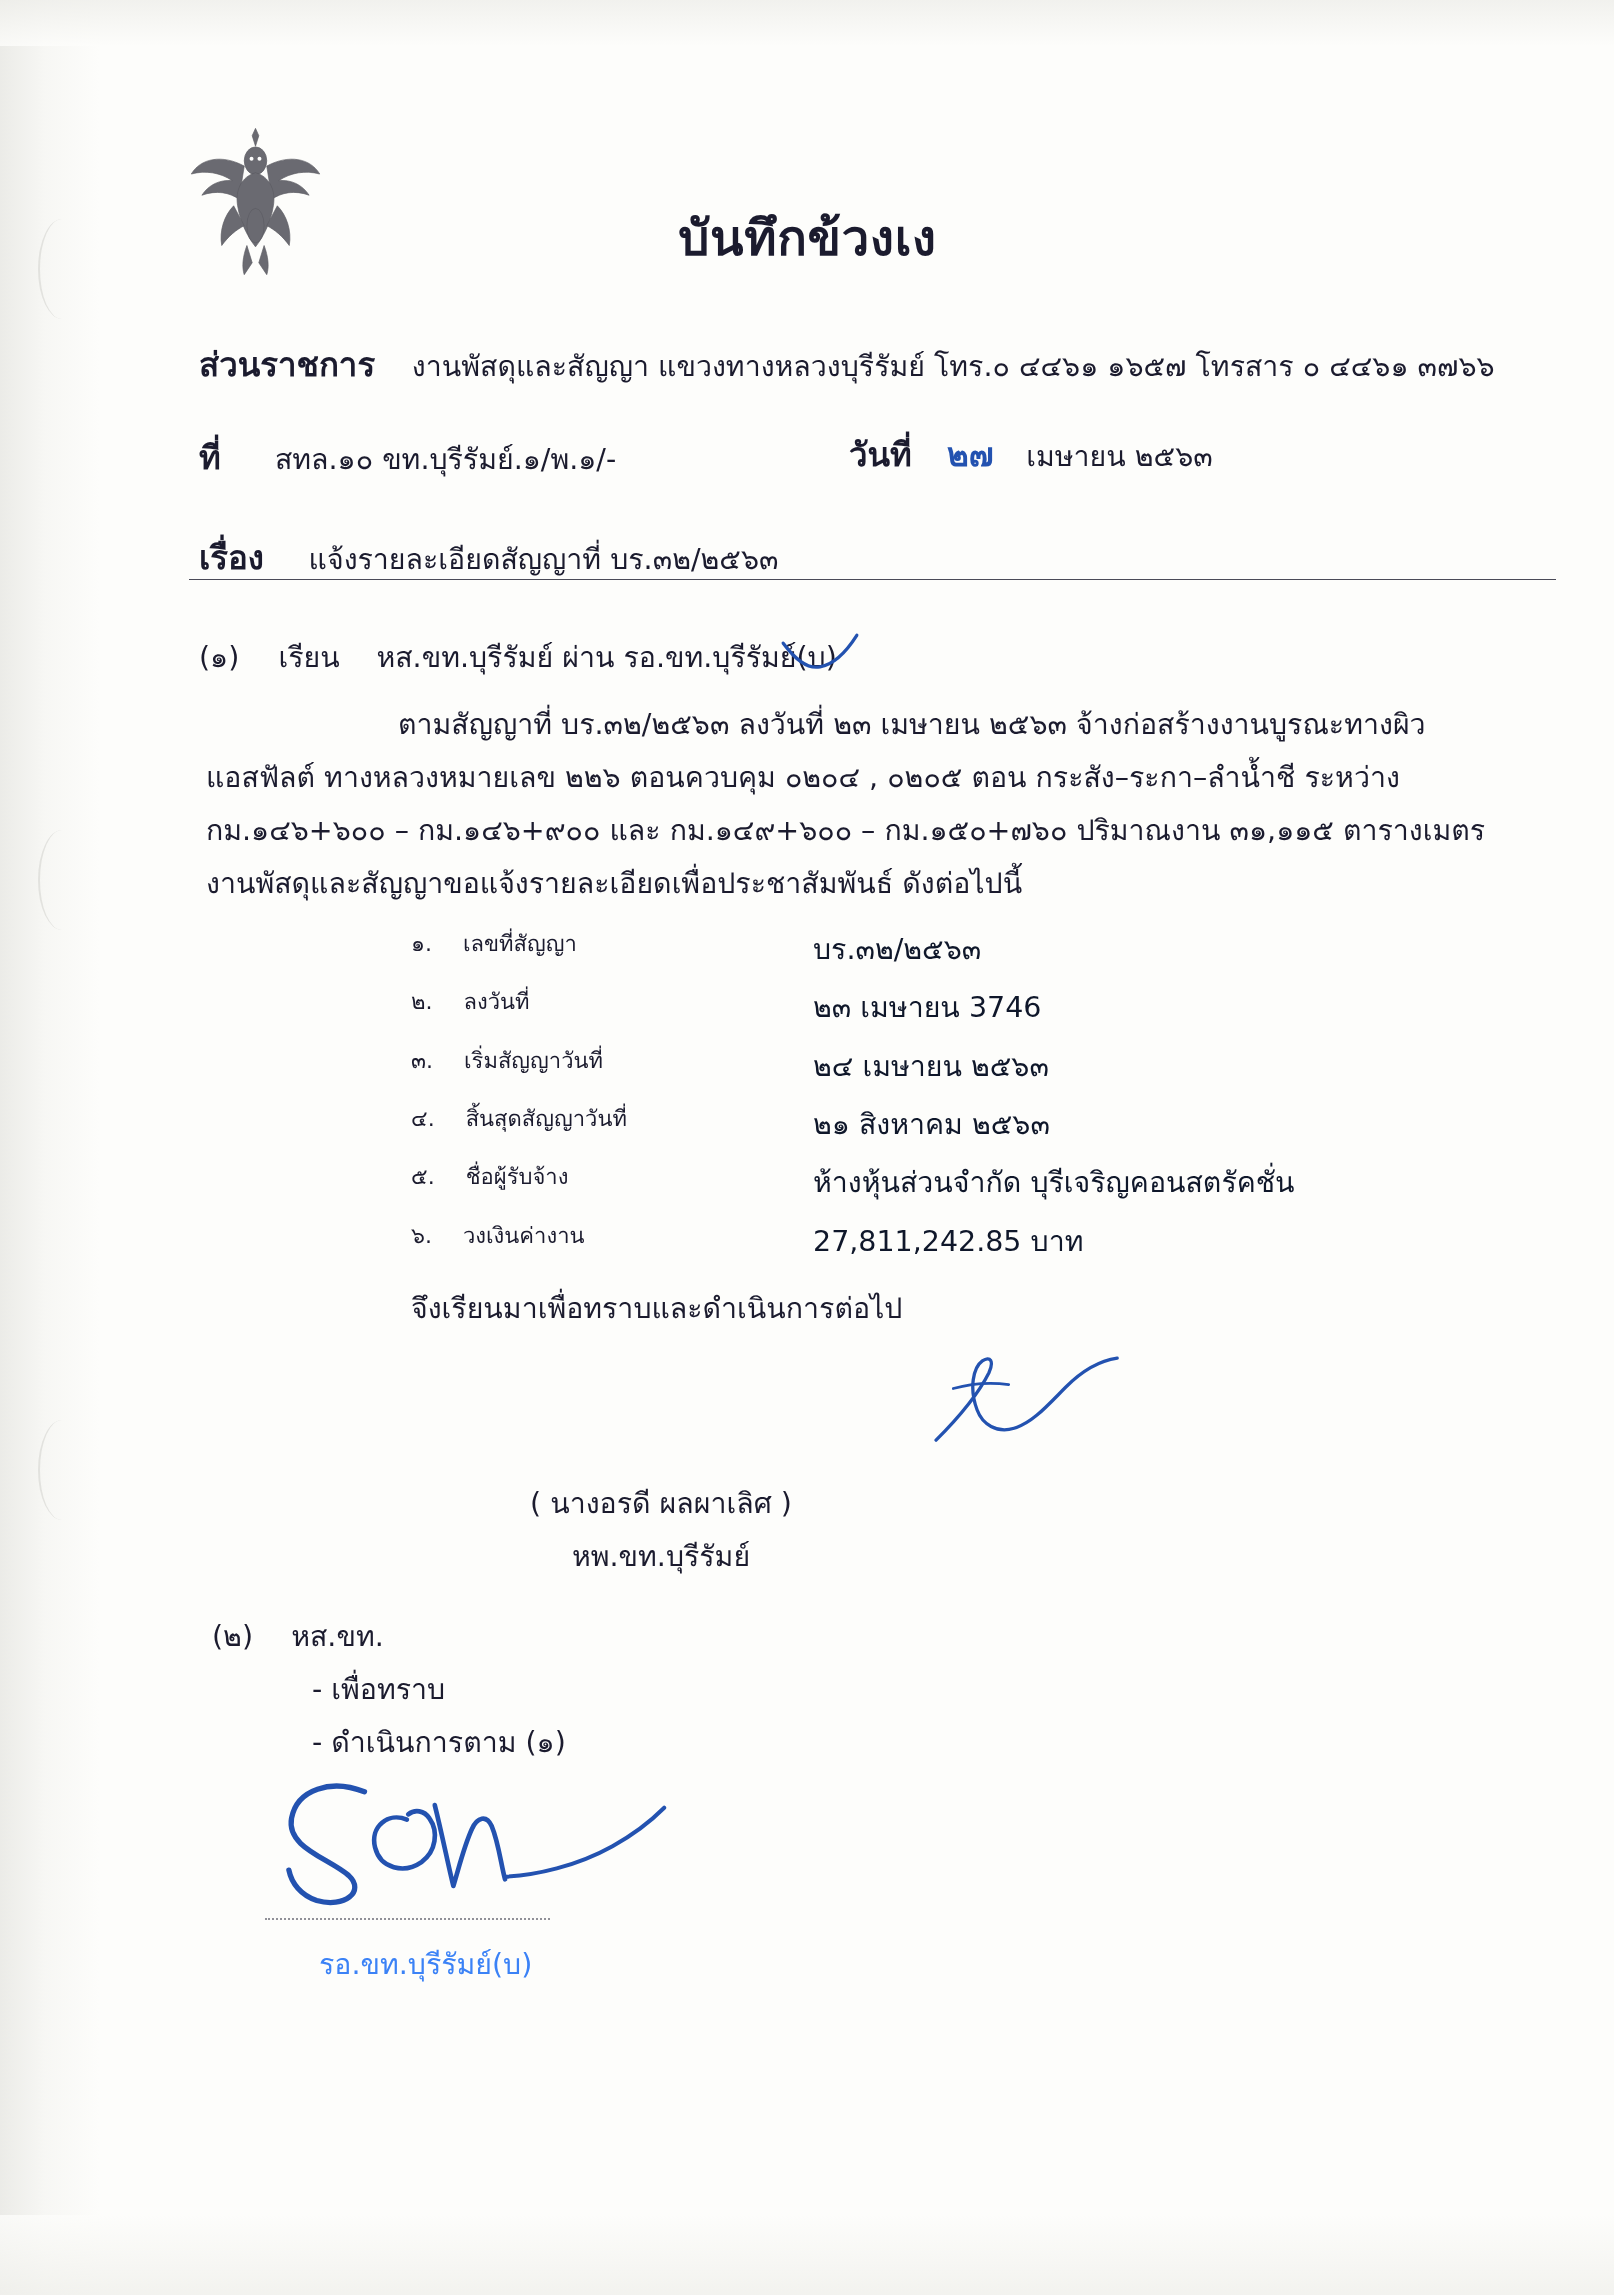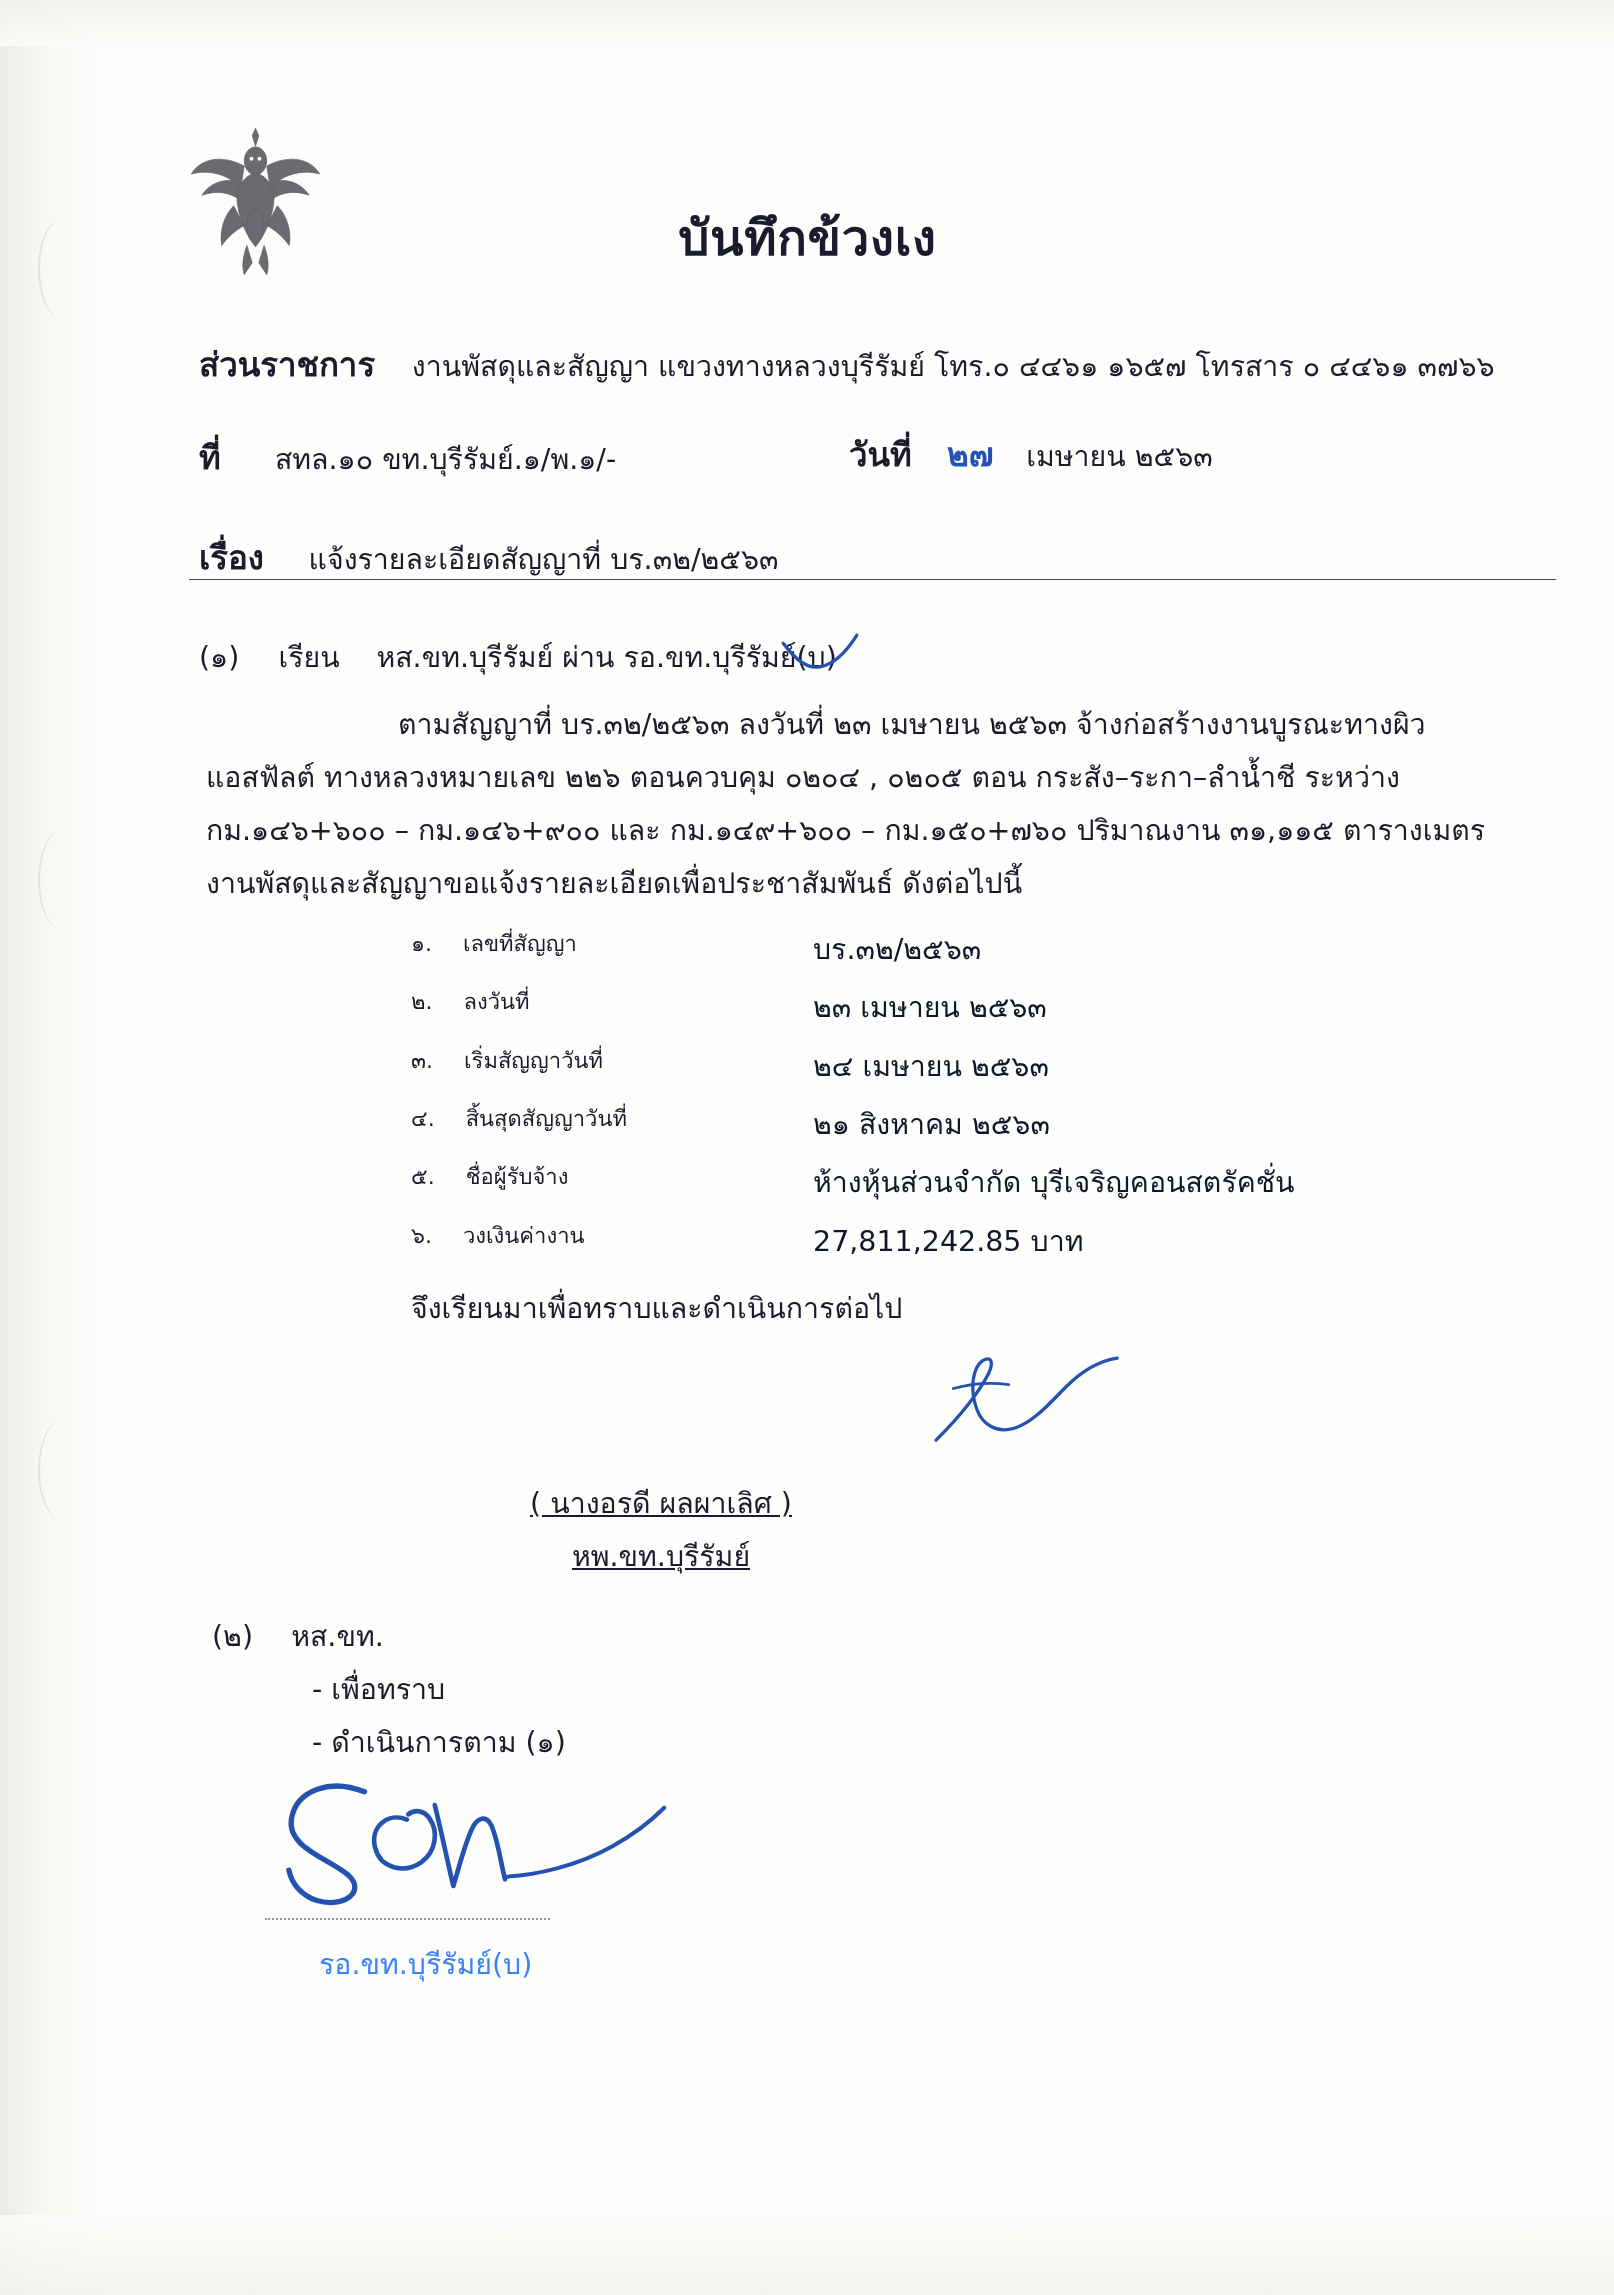--- a/index.html
+++ b/index.html
@@ -127,21 +127,20 @@
     color: #0f172a;
     white-space: nowrap;
   }
 
   .sig-name {
     position: absolute;
     width: 1322px;
     text-align: center;
     font-size: 28.5px;
     color: #1b1b2e;
-    text-decoration: underline;
   }
   .sig-name.s1 { top: 1480px; }
   .sig-name.s2 { top: 1533px; }
 
   .dotted-line {
     position: absolute;
     border-bottom: 2.7px dotted #3a3a48;
     opacity: 0.55;
   }
 
@@ -257,21 +256,21 @@
       <span style="display:inline-block;width:17px"></span>
       <span>เลขที่สัญญา</span>
     </div>
     <div class="list-val" style="left:813px; top:926px;">บร.๓๒/๒๕๖๓</div>
 
     <div class="list-num" style="left:411px; top:984px;">
       <span>๒.</span>
       <span style="display:inline-block;width:17px"></span>
       <span>ลงวันที่</span>
     </div>
-    <div class="list-val" style="left:813px; top:984px;">๒๓ เมษายน  ๒๕๖๓</div>
+    <div class="list-val" style="left:813px; top:984px;">๒๓ เมษายน  3746</div>
 
     <div class="list-num" style="left:411px; top:1043px;">
       <span>๓.</span>
       <span style="display:inline-block;width:17px"></span>
       <span>เริ่มสัญญาวันที่</span>
     </div>
     <div class="list-val" style="left:813px; top:1043px;">๒๔ เมษายน  ๒๕๖๓</div>
 
     <div class="list-num" style="left:411px; top:1101px;">
       <span>๔.</span>

